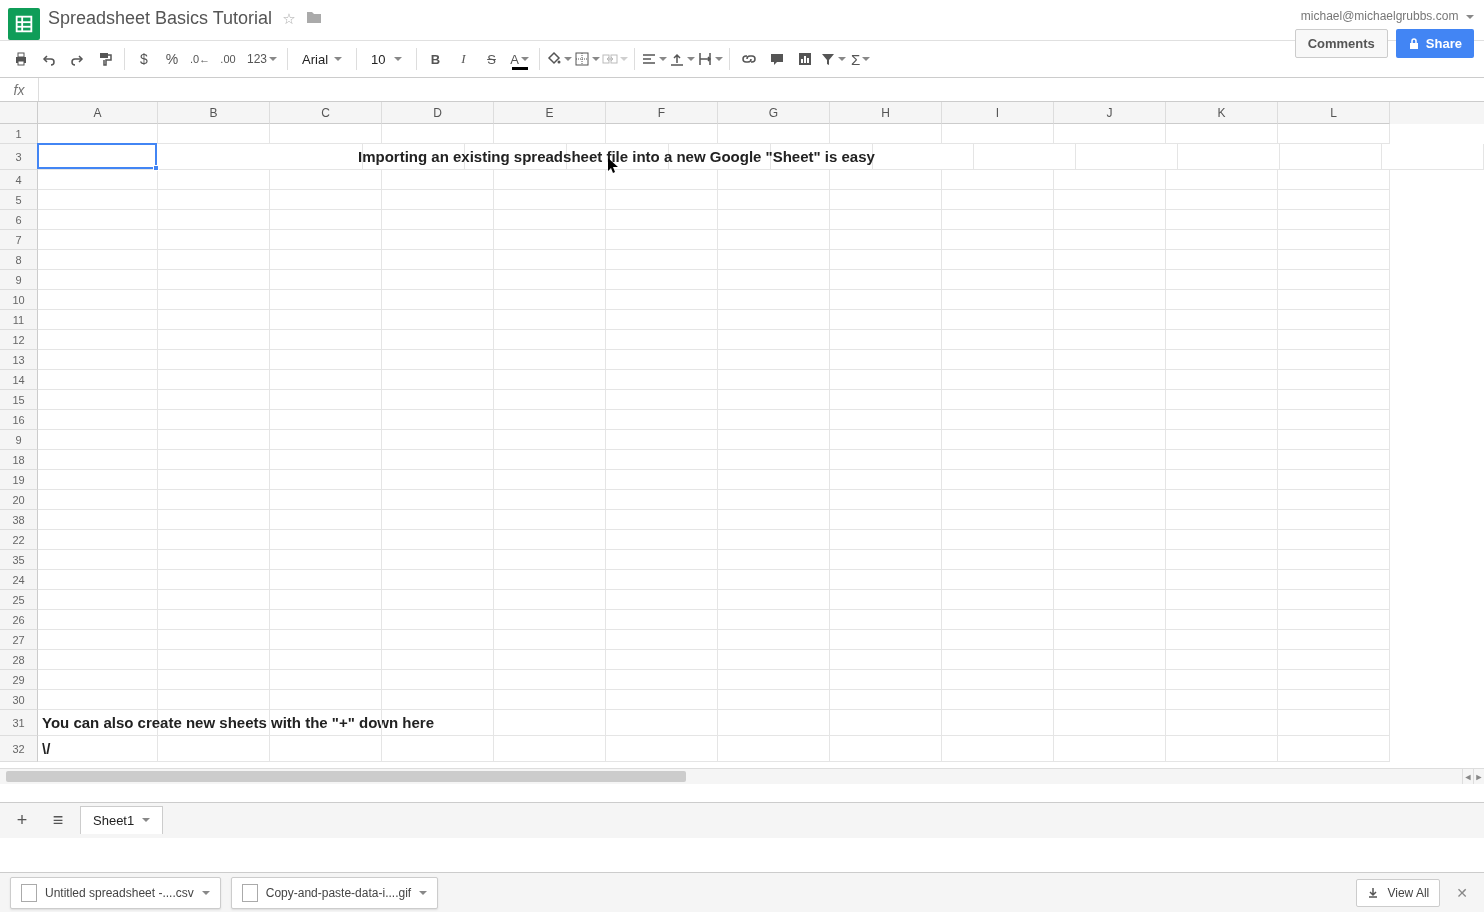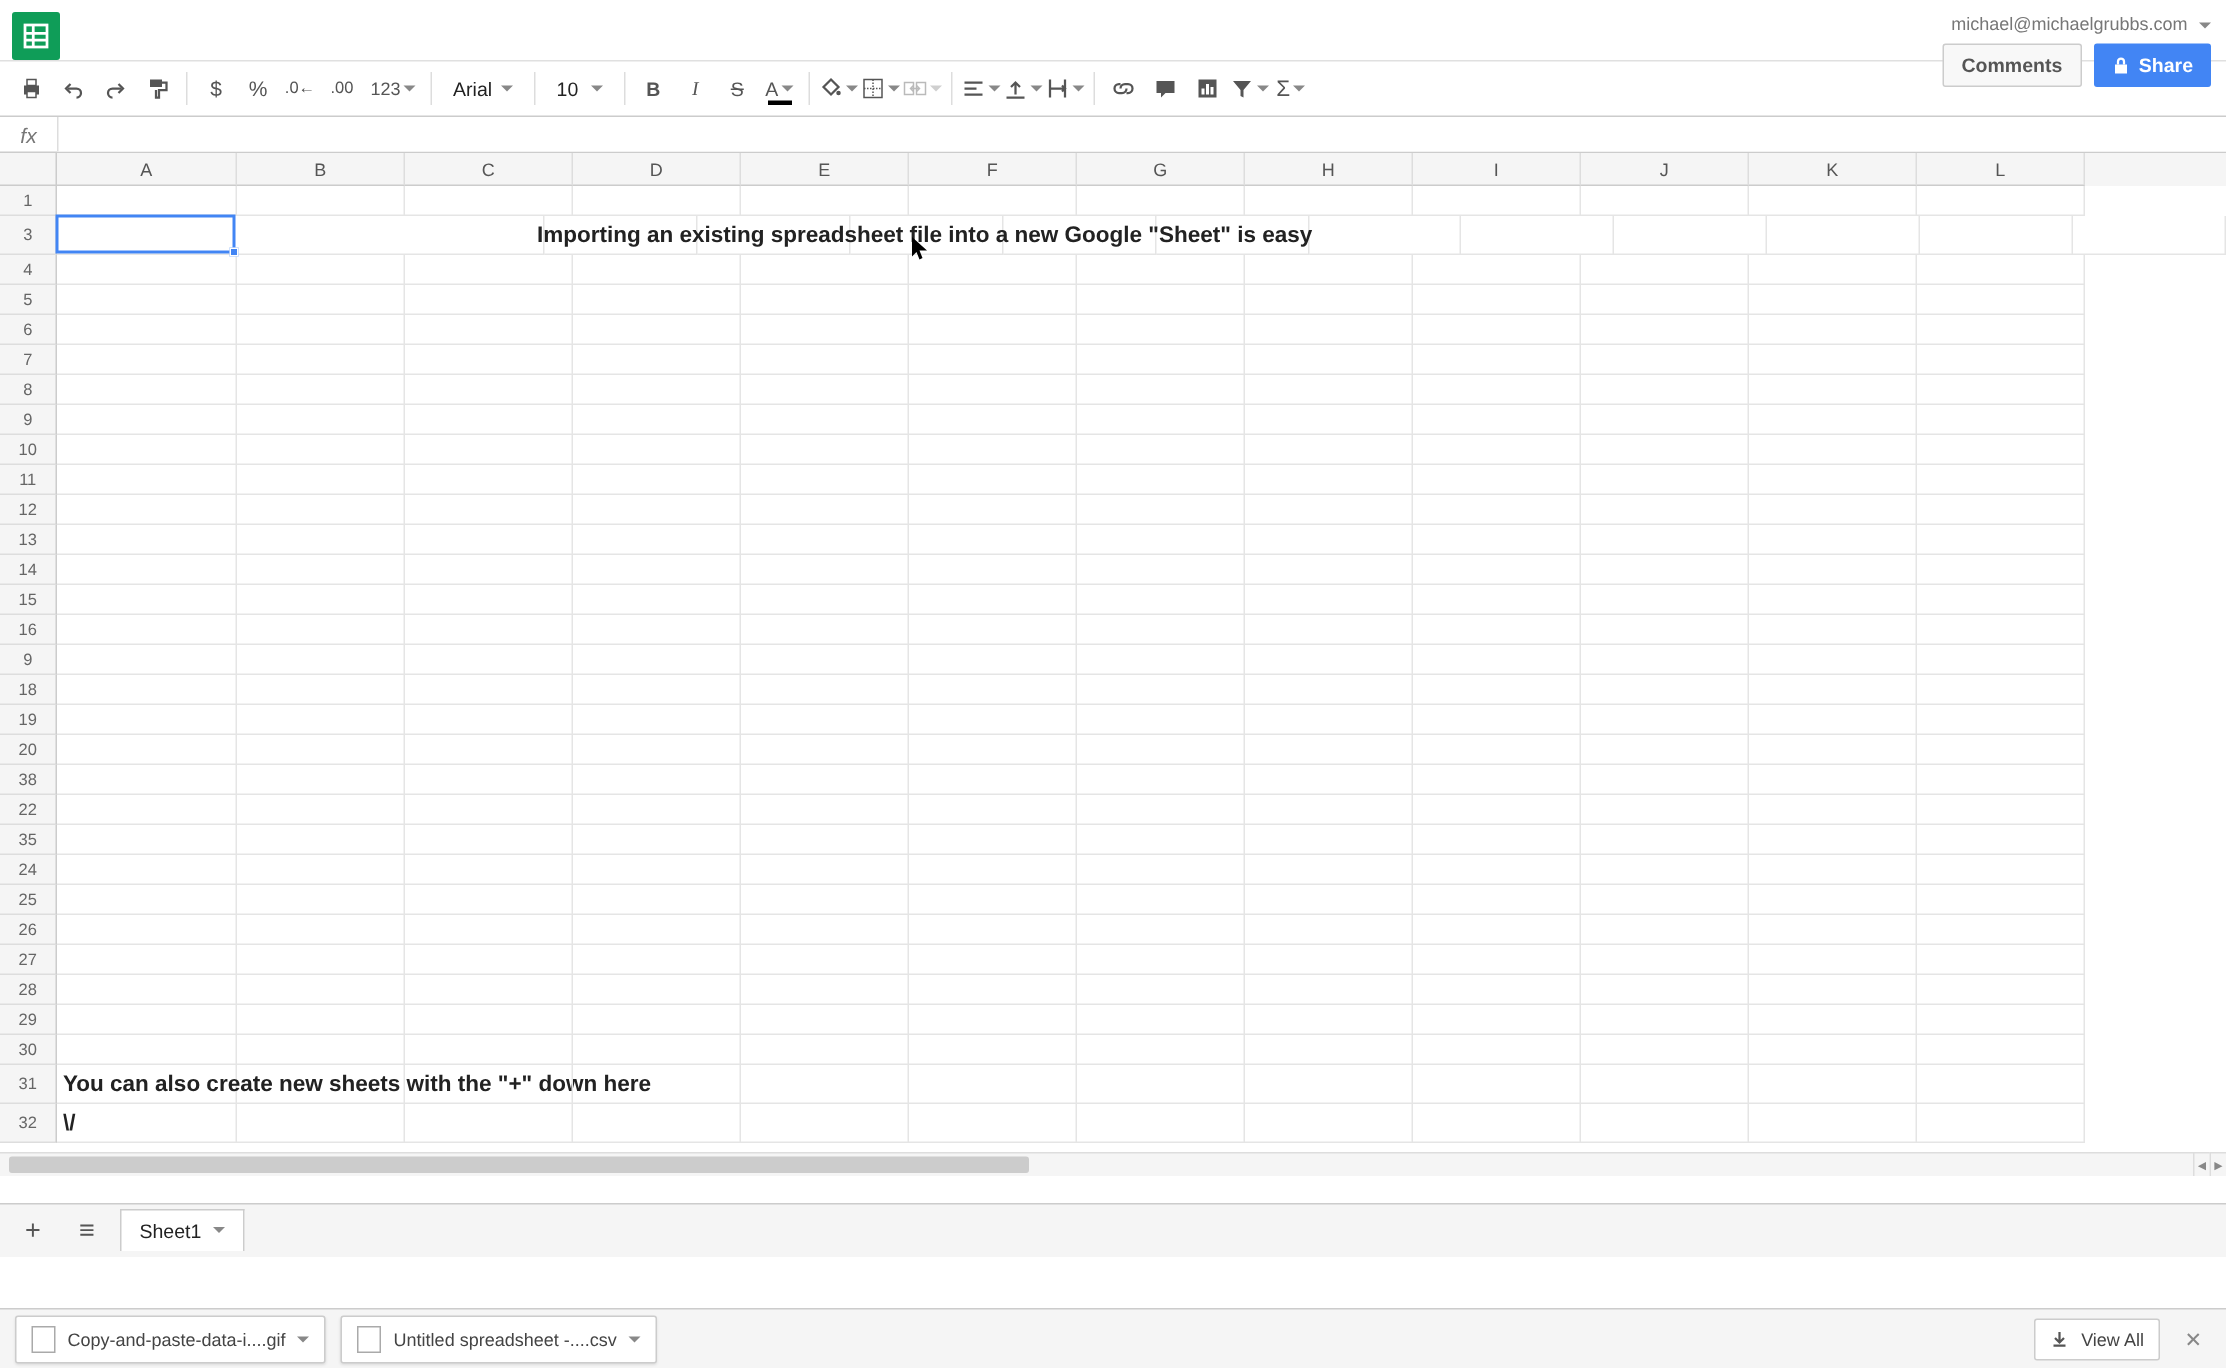--- a/index.html
+++ b/index.html
@@ -65,20 +65,29 @@
 <div class="header">
   <div class="logo">
     <svg viewBox="0 0 24 24" fill="#fff">
         <rect x="4" y="4" width="16" height="16" fill="none" stroke="#fff" stroke-width="2"></rect>
         <line x1="4" y1="10" x2="20" y2="10" stroke="#fff" stroke-width="2"></line>
         <line x1="4" y1="15" x2="20" y2="15" stroke="#fff" stroke-width="2"></line>
         <line x1="10" y1="4" x2="10" y2="20" stroke="#fff" stroke-width="2"></line>
       </svg>
   </div>
   <div class="title-area">
+    <div class="doc-title">
+      <span>Spreadsheet Basics Tutorial</span>
+      <span class="star">☆</span>
+      <span class="folder">
+        <svg width="16" height="14" viewBox="0 0 16 14">
+            <path d="M1 2h5l2 2h7v9H1z" fill="#aaa"></path>
+          </svg>
+      </span>
+    </div>
   </div>
 </div>
 
 <div class="right-header">
   <div>
     <span class="email">michael@michaelgrubbs.com</span>
     <span class="email-drop"></span>
   </div>
   <div class="header-btns">
     <button class="btn-comments">Comments</button>
@@ -734,26 +743,26 @@
   <div class="all-sheets">≡</div>
   <div class="sheet-tab">
     <span>Sheet1</span>
     <span class="tb-drop"></span>
   </div>
 </div>
 
 <div class="download-bar">
   <div class="dl-item">
     <div class="dl-icon"></div>
-    <span>Copy-and-paste-data-i....gif</span>
+    <span>Untitled spreadsheet -....csv</span>
     <span class="dd"></span>
   </div>
   <div class="dl-item">
     <div class="dl-icon"></div>
-    <span>Untitled spreadsheet -....csv</span>
+    <span>Copy-and-paste-data-i....gif</span>
     <span class="dd"></span>
   </div>
   <div class="show-all">
     <svg width="12" height="12" viewBox="0 0 12 12">
         <path d="M6 1v6M3 5l3 3 3-3M2 10h8" fill="none" stroke="#555" stroke-width="1.5"></path>
       </svg>
     <span>View All</span>
   </div>
   <div class="close-x">✕</div>
 </div>

